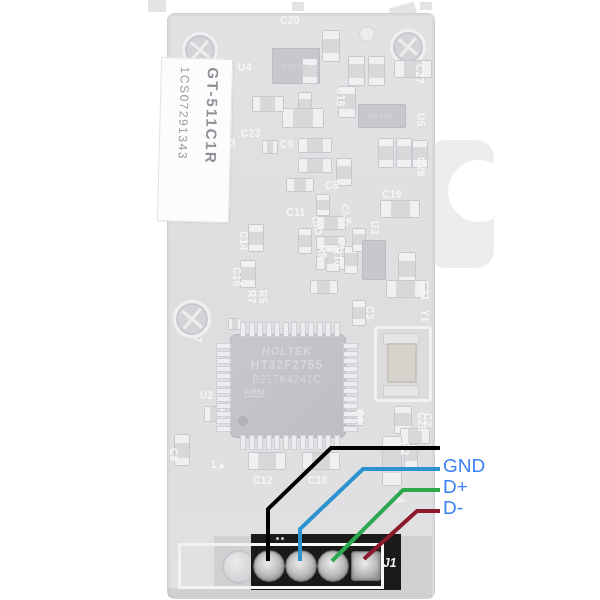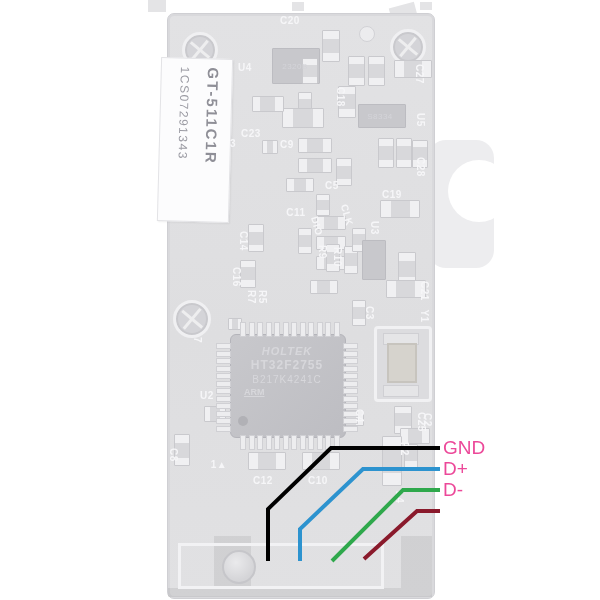--- a/index.html
+++ b/index.html
@@ -72,22 +72,22 @@
   .pad{position:absolute;width:30px;height:30px;border-radius:50%;top:16px;
        background:radial-gradient(circle at 45% 40%,#ebebeb 0%,#c2c2c4 45%,#919194 85%);
        border:1px solid #6f6f73;box-shadow:inset 0 0 3px #77777b;}
   .pad.square{width:28px;height:28px;border-radius:3px;top:17px;}
   .j1{position:absolute;left:132px;top:22px;color:#f2f2f2;font-size:12px;font-weight:bold;
       font-style:italic;letter-spacing:0;}
   .conn-dot{position:absolute;width:3px;height:3px;background:#cfcfcf;border-radius:50%;}
 
   
   svg.lines{position:absolute;left:0;top:0;pointer-events:none;}
-  .pin-label{position:absolute;left:443px;height:22px;line-height:22px;font-size:19px;color:#ec4899;
-             white-space:nowrap;}
+  .pin-label{position:absolute;left:443px;height:22px;line-height:22px;font-size:19px;color:#3b82f6;
+             white-space:nowrap;margin-top:18px;}
 </style>
 </head>
 <body>
 
 <div class="canvas">
 
   <div class="ghost" style="left:148px;top:0;width:18px;height:12px;"></div>
   <div class="ghost" style="left:292px;top:2px;width:12px;height:9px;"></div>
   <div class="ghost" style="left:390px;top:5px;width:26px;height:13px;transform:rotate(-15deg);"></div>
   <div class="ghost" style="left:420px;top:2px;width:12px;height:8px;"></div>
@@ -258,20 +258,30 @@
       <span class="silk chipmark" style="left: 295px; top: 66px;">2320B</span>
       <span class="silk chipmark" style="left: 380px; top: 116px;">S8334</span>
     </div>
 
   <div class="band-fade" style="left:214px;top:536px;width:37px;height:52px;"></div>
   <div class="band-fade" style="left:401px;top:536px;width:31px;height:52px;"></div>
   <div class="band-fade" style="left:168px;top:588px;width:264px;height:9px;"></div>
   <div class="outline-fade"></div>
   <div class="pad-fade"></div>
 
+  <div class="connector">
+    <div class="outline"></div>
+    <div class="conn-dot" style="left:25px;top:3px;"></div>
+    <div class="conn-dot" style="left:30px;top:3px;"></div>
+    <div class="pad" style="left:2px;"></div>
+    <div class="pad" style="left:34px;"></div>
+    <div class="pad" style="left:66px;"></div>
+    <div class="pad square" style="left:100px;"></div>
+    <div class="j1">J1</div>
+  </div>
 
   <svg class="lines" width="600" height="600">
     <polyline points="268,561 268,509 331,448 440,448" fill="none" stroke-width="4" stroke="#000000"></polyline>
     <polyline points="300,561 300,529 363,469 440,469" fill="none" stroke-width="4" stroke="#2d93cf"></polyline>
     <polyline points="332,561 403,490 440,490" fill="none" stroke-width="4" stroke="#2fa84c"></polyline>
     <polyline points="364,559 417,511 440,511" fill="none" stroke-width="4" stroke="#8a1a2c"></polyline>
   </svg>
 
   <div class="pin-label" style="top:437px;">GND</div>
   <div class="pin-label" style="top:458px;">D+</div>

